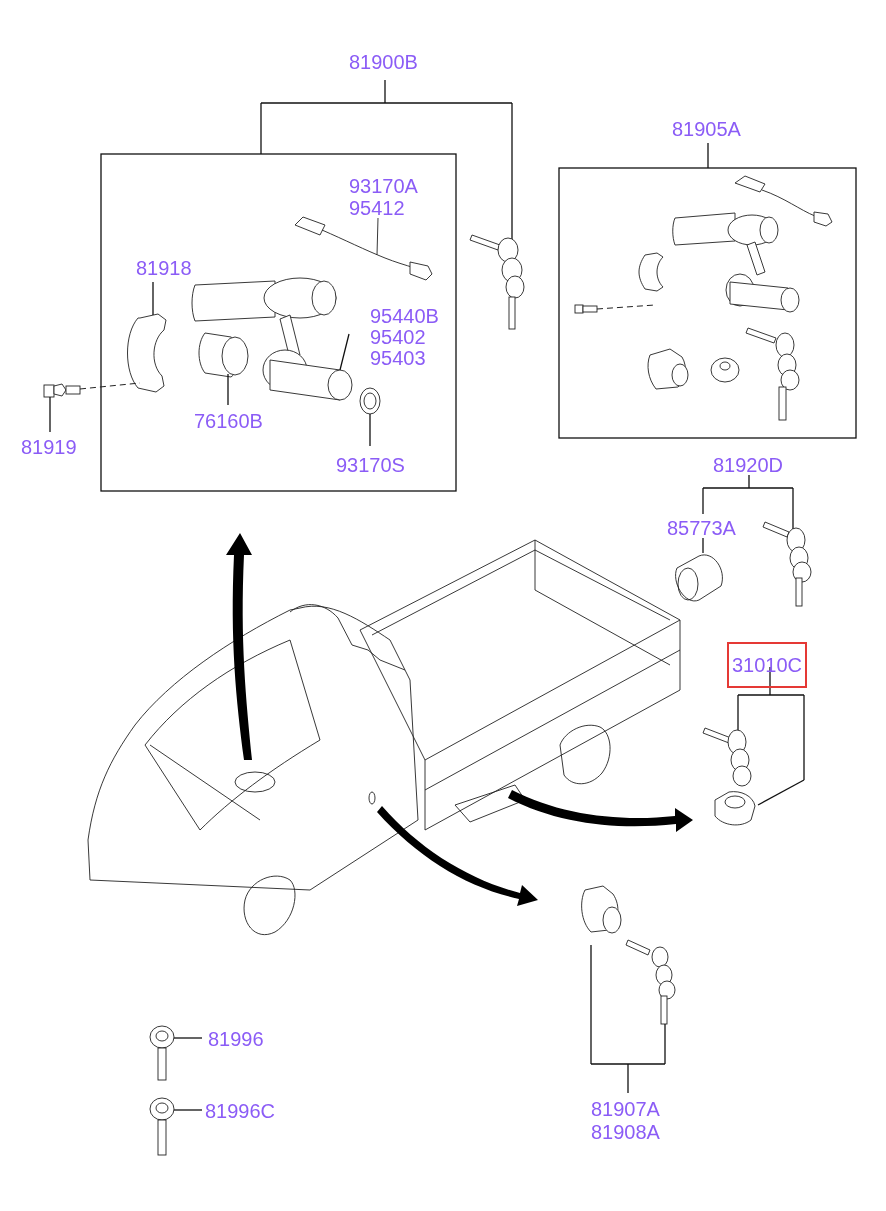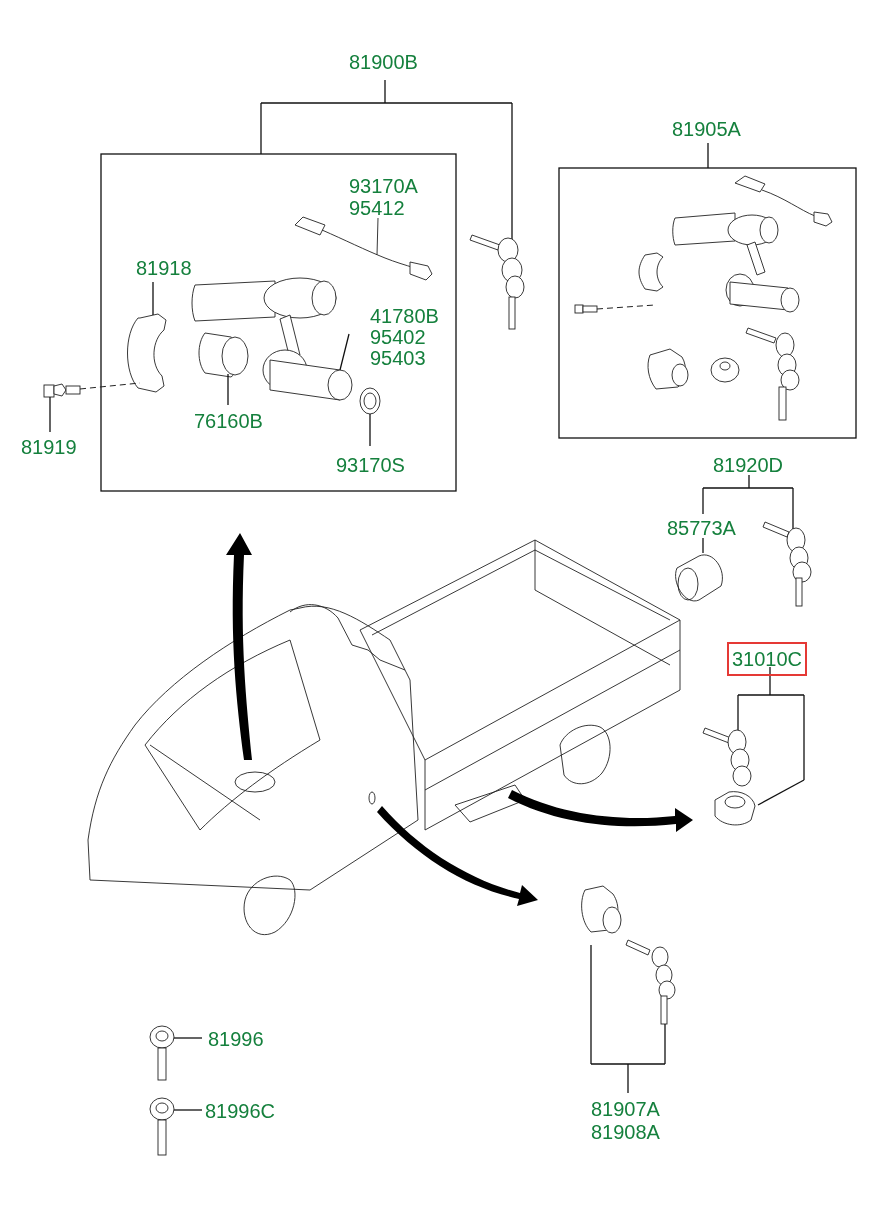--- a/index.html
+++ b/index.html
@@ -1,21 +1,21 @@
 <!DOCTYPE html>
 <html><head>
 <meta charset="utf-8">
 <style>
   html, body { margin: 0; padding: 0; background: #ffffff; }
   body { width: 886px; height: 1211px; position: relative; overflow: hidden;
          font-family: "Liberation Sans", "DejaVu Sans", sans-serif; }
   #diagram { position: absolute; left: 0; top: 0; width: 886px; height: 1211px; }
-  .lbl { position: absolute; font-size: 20px; color: #15803d; line-height: 20px; white-space: nowrap; }
+  .lbl { position: absolute; font-size: 20px; color: #8b5cf6; line-height: 20px; white-space: nowrap; }
   .lbl.interact { cursor: pointer; }
-  .hl { outline: 2px solid #e53935; outline-offset: 1px; padding: 4px 2px; }
+  .hl { outline: 2px solid #e53935; outline-offset: 1px; padding: 10px 2px; }
   svg .ln { stroke: #111; stroke-width: 1.3; fill: none; }
   svg .thin { stroke: #222; stroke-width: 0.9; fill: #fff; }
   svg .thinnf { stroke: #222; stroke-width: 0.9; fill: none; }
   svg .arrow { fill: #000; stroke: none; }
   svg .dash { stroke: #222; stroke-width: 1; stroke-dasharray: 6 4; fill: none; }
 </style>
 </head>
 <body>
 
 <div id="diagram">
@@ -188,21 +188,21 @@
     <line class="ln" x1="174" y1="1110" x2="202" y2="1110"></line>
   </g>
 </svg>
 
 
 <span class="lbl interact" style="left:349px;top:52px;">81900B</span>
 <span class="lbl interact" style="left:672px;top:119px;">81905A</span>
 <span class="lbl interact" style="left:349px;top:176px;">93170A</span>
 <span class="lbl interact" style="left:349px;top:198px;">95412</span>
 <span class="lbl interact" style="left:136px;top:258px;">81918</span>
-<span class="lbl interact" style="left:370px;top:306px;">41780B</span>
+<span class="lbl interact" style="left:370px;top:306px;">95440B</span>
 <span class="lbl interact" style="left:370px;top:327px;text-align:center;">95402</span>
 <span class="lbl interact" style="left:370px;top:348px;">95403</span>
 <span class="lbl interact" style="left:194px;top:411px;">76160B</span>
 <span class="lbl interact" style="left:336px;top:455px;">93170S</span>
 <span class="lbl interact" style="left:21px;top:437px;">81919</span>
 <span class="lbl interact" style="left:713px;top:455px;">81920D</span>
 <span class="lbl interact" style="left:667px;top:518px;">85773A</span>
 <span class="lbl interact hl" style="left: 730px; top: 645px; outline-color: rgb(229, 57, 53);">31010C</span>
 <span class="lbl interact" style="left:591px;top:1099px;">81907A</span>
 <span class="lbl interact" style="left:591px;top:1122px;">81908A</span>

